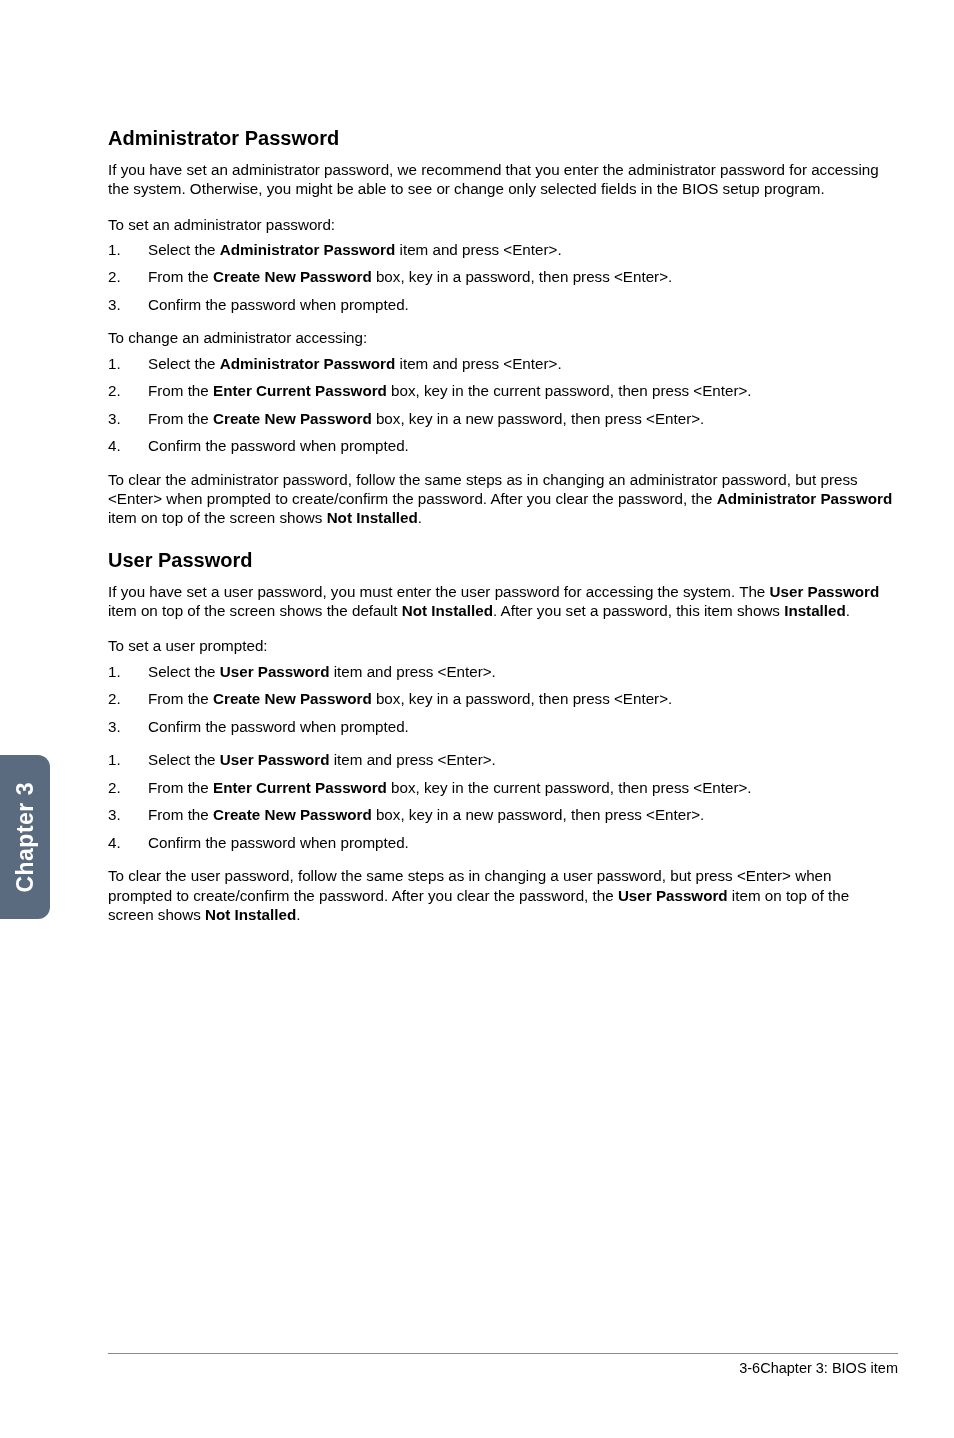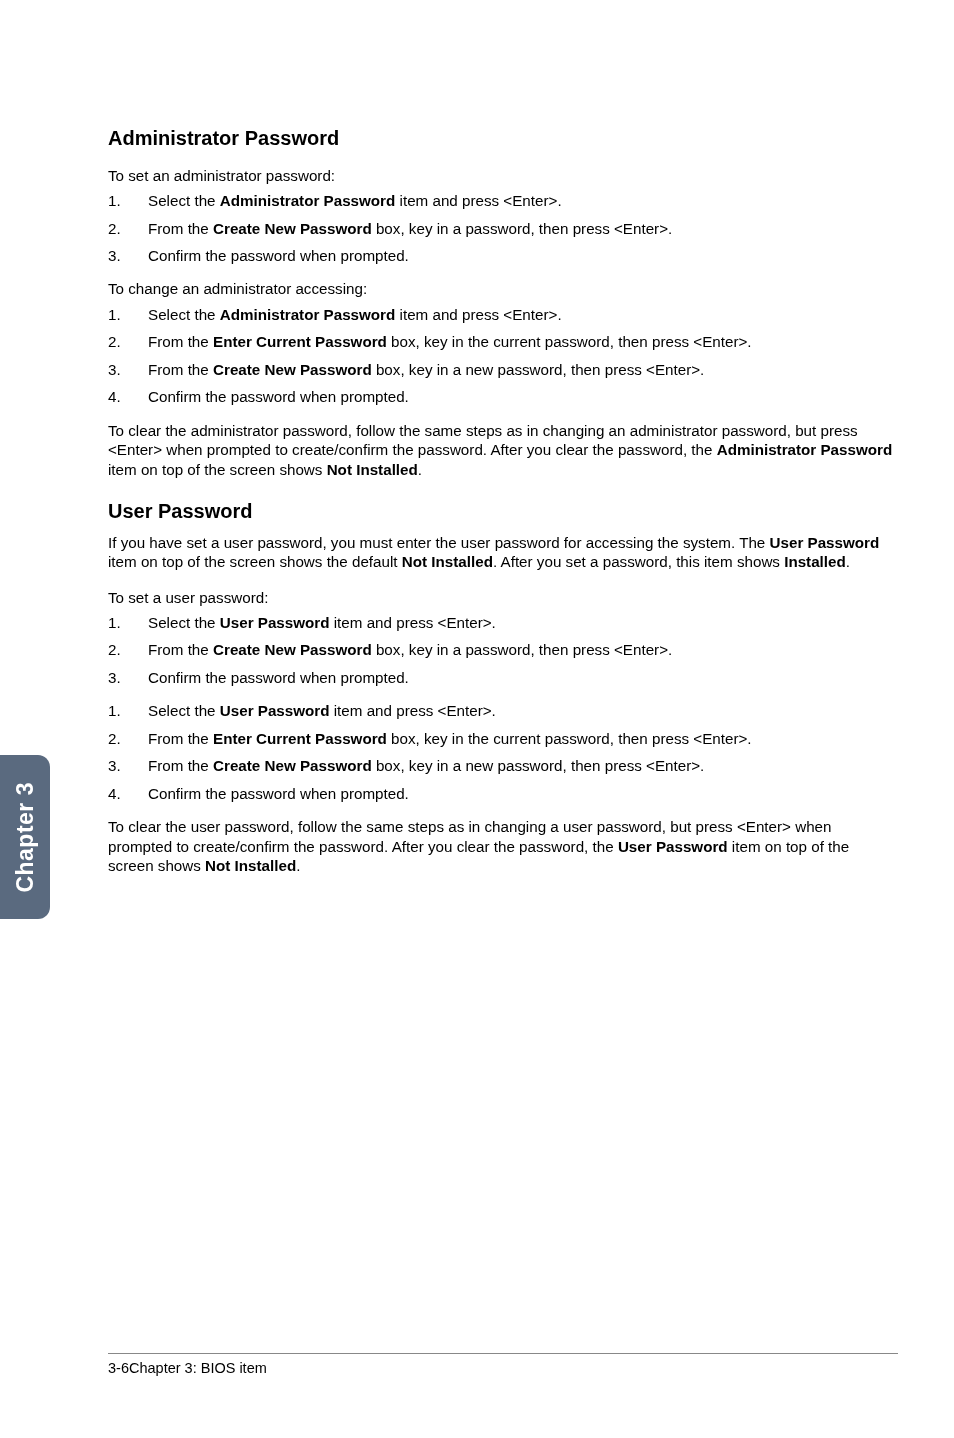--- a/index.html
+++ b/index.html
@@ -47,35 +47,36 @@
   }
   .footer {
     position: absolute;
     left: 108px;
     right: 56px;
     bottom: 62px;
     border-top: 1px solid #888;
     padding-top: 6px;
     font-size: 14.5px;
     display: flex;
-    justify-content: flex-start;
+    justify-content: flex-end;
   }
   .footer .pg { }
   .footer .ch { }
 </style>
 </head>
 <body>
 
 <div class="tab">
   <span>Chapter 3</span>
 </div>
 
 <div class="content">
 
   <h2 class="h-admin">Administrator Password</h2>
+  <p class="para">If you have set an administrator password, we recommend that you enter the administrator password for accessing the system. Otherwise, you might be able to see or change only selected fields in the BIOS setup program.</p>
 
   <p class="lead">To set an administrator password:</p>
   <ol>
     <li>
       <span class="num">1.</span>
       <span class="txt"><span>Select the </span><b>Administrator Password</b><span> item and press &lt;Enter&gt;.</span></span>
     </li>
     <li>
       <span class="num">2.</span>
       <span class="txt"><span>From the </span><b>Create New Password</b><span> box, key in a password, then press &lt;Enter&gt;.</span></span>
@@ -104,21 +105,21 @@
       <span class="num">4.</span>
       <span class="txt">Confirm the password when prompted.</span>
     </li>
   </ol>
 
   <p class="para"><span>To clear the administrator password, follow the same steps as in changing an administrator password, but press &lt;Enter&gt; when prompted to create/confirm the password. After you clear the password, the </span><b>Administrator Password</b><span> item on top of the screen shows </span><b>Not Installed</b><span>.</span></p>
 
   <h2 class="h-user">User Password</h2>
   <p class="para"><span>If you have set a user password, you must enter the user password for accessing the system. The </span><b>User Password</b><span> item on top of the screen shows the default </span><b>Not Installed</b><span>. After you set a password, this item shows </span><b>Installed</b><span>.</span></p>
 
-  <p class="lead">To set a user password:</p>
+  <p class="lead">To set a user prompted:</p>
   <ol>
     <li>
       <span class="num">1.</span>
       <span class="txt"><span>Select the </span><b>User Password</b><span> item and press &lt;Enter&gt;.</span></span>
     </li>
     <li>
       <span class="num">2.</span>
       <span class="txt"><span>From the </span><b>Create New Password</b><span> box, key in a password, then press &lt;Enter&gt;.</span></span>
     </li>
     <li>

